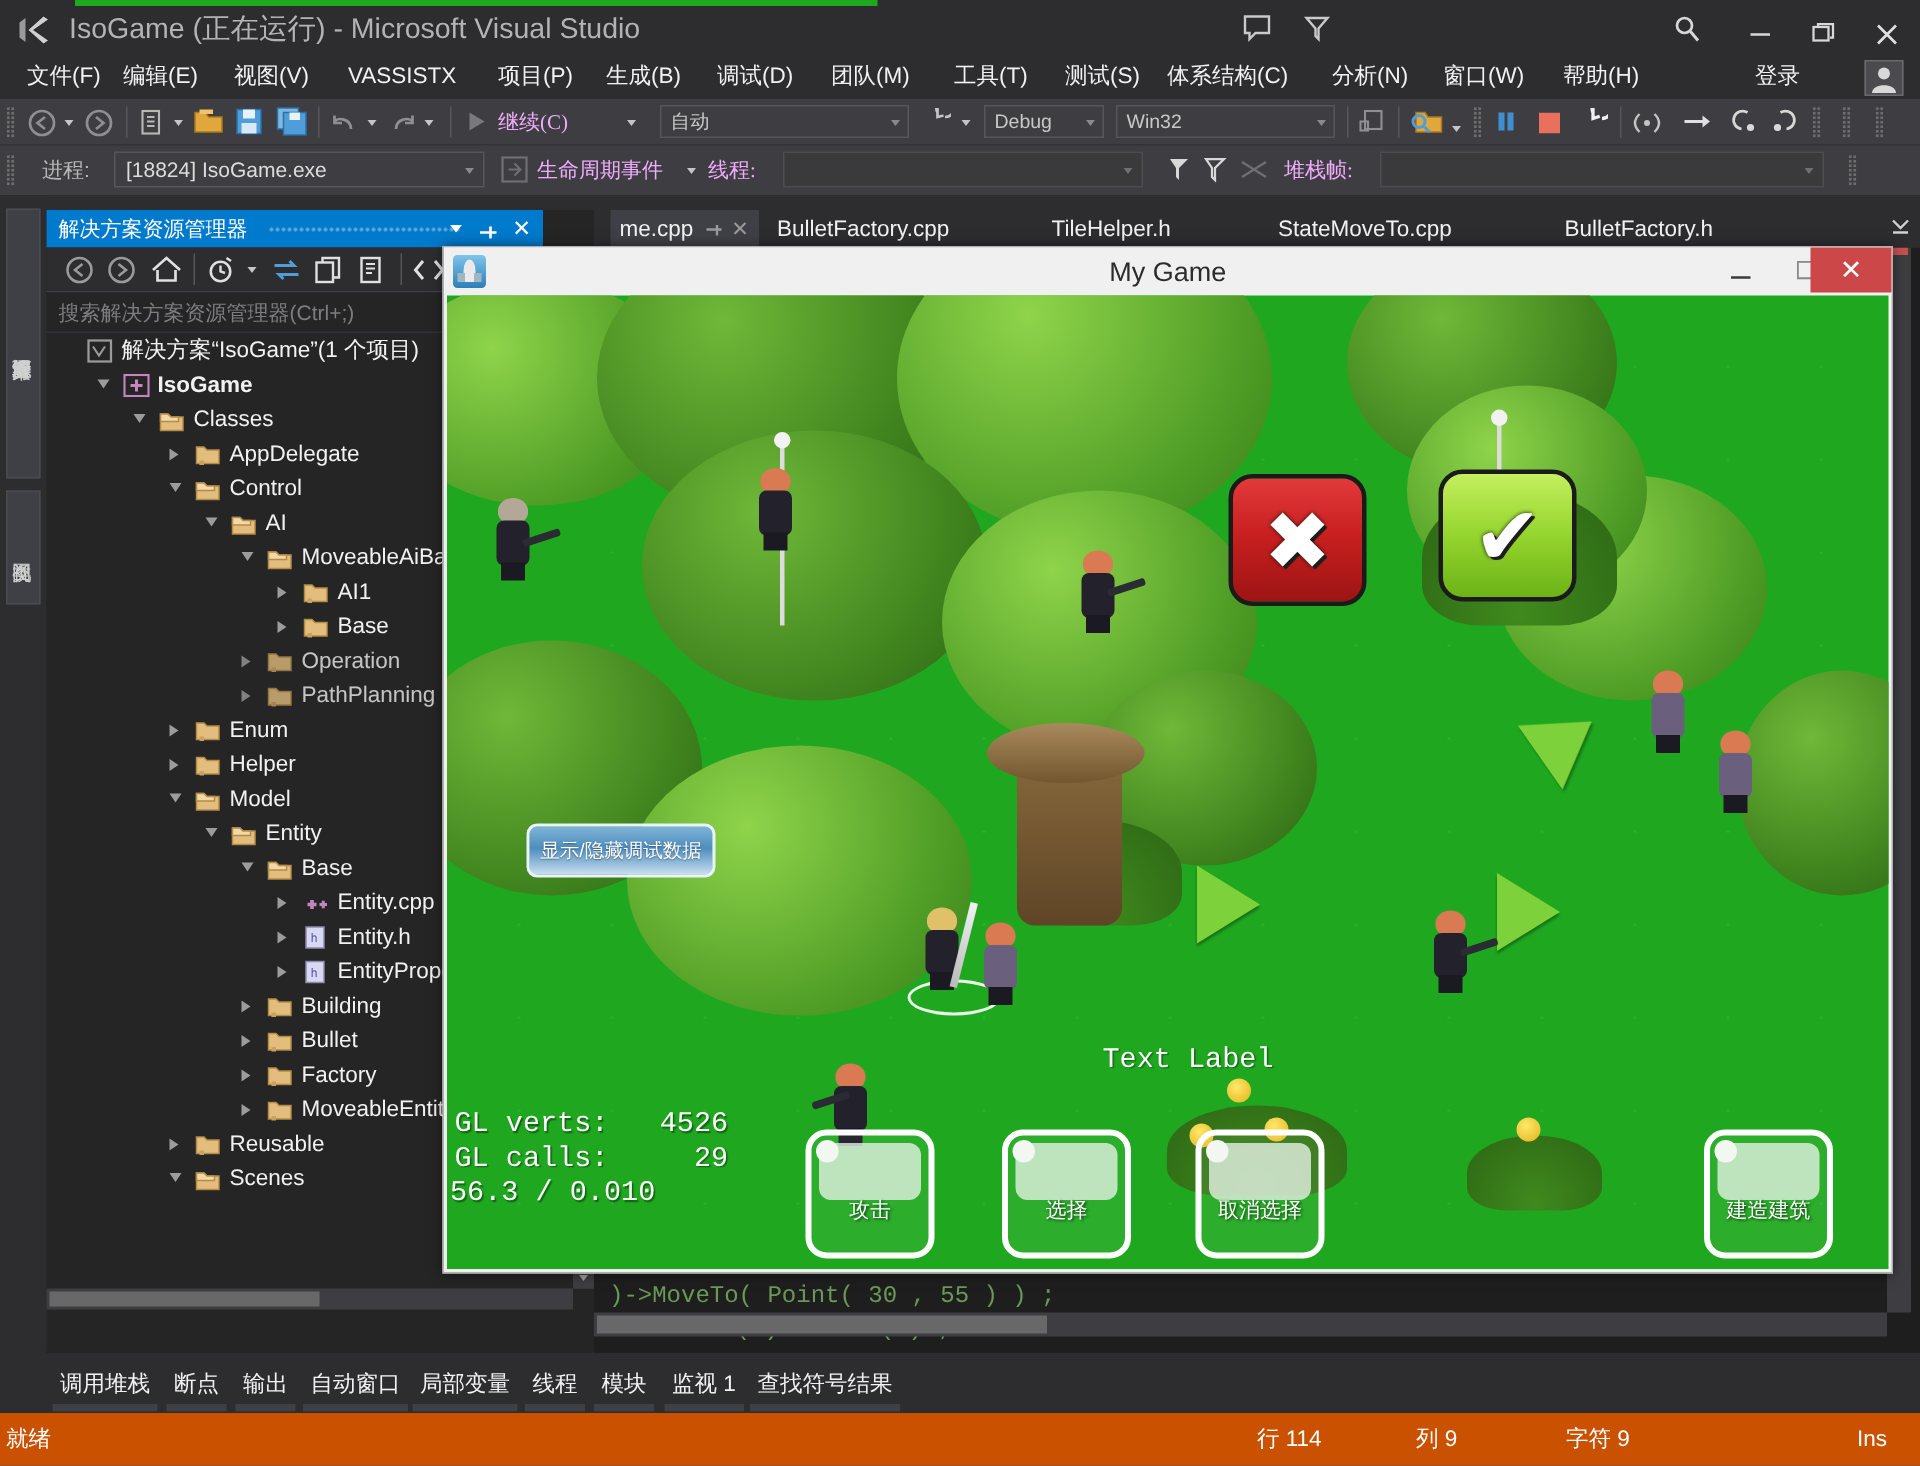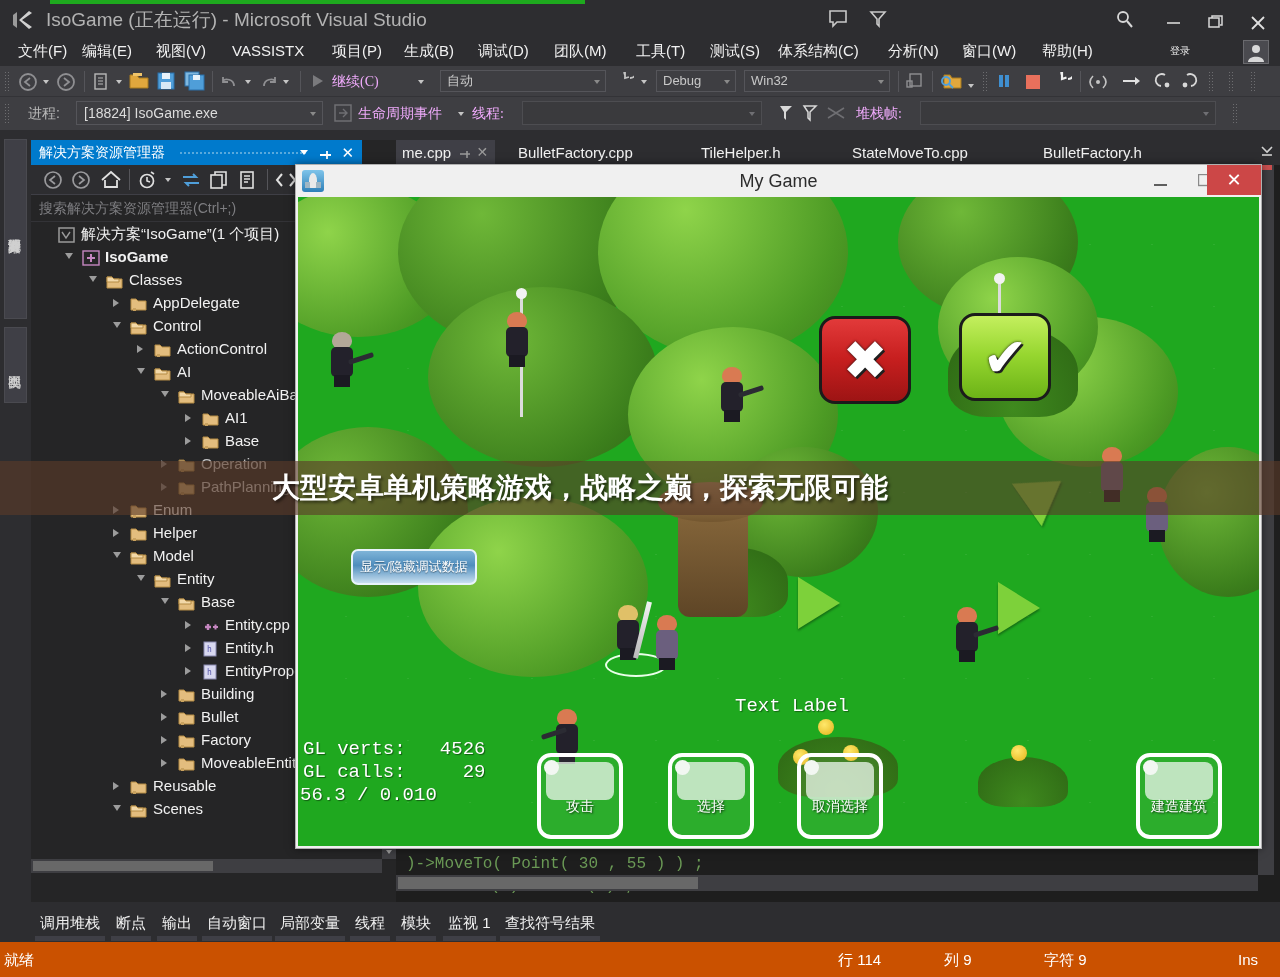--- a/index.html
+++ b/index.html
@@ -59,21 +59,21 @@
     position: absolute; left: 0; top: 36px; width: 1280px; height: 30px;
     background: #2d2d30;
   }
   .menu-item {
     position: absolute; top: 0; height: 30px; line-height: 30px;
     color: #f1f1f1; font-size: 15px; white-space: nowrap;
     cursor: pointer; padding: 0 4px;
   }
   .signin {
     position: absolute; left: 1170px; top: 0; height: 30px; line-height: 30px;
-    color: #f1f1f1; font-size: 10px; cursor: pointer;
+    color: #f1f1f1; font-size: 15px; cursor: pointer;
   }
   .avatar-box {
     position: absolute; left: 1243px; top: 4px; width: 26px; height: 24px;
     background: #4a4a4f; border: 1px solid #6a6a6e; cursor: pointer;
   }
 
   
   .toolbar1 {
     position: absolute; left: 0; top: 66px; width: 1280px; height: 31px;
     background: #3e3e42; border-bottom: 1px solid #333337;
@@ -244,21 +244,21 @@
   
   .doctabs {
     position: absolute; left: 396px; top: 140px; width: 884px; height: 25px;
     background: #2d2d30;
   }
   .doctab {
     position: absolute; top: 0; height: 25px; line-height: 25px;
     color: #f1f1f1; font-size: 15px; white-space: nowrap; cursor: pointer;
     padding: 0 6px;
   }
-  .doctab.active { background: #3f3f46; }
+  .doctab.active { background: #3f3f46; margin-left: 11px; }
   .doctab .pin2 { position: absolute; right: 24px; top: 4px; cursor: pointer; }
   .doctab .x2 {
     position: absolute; right: 7px; top: 0; color: #9a9a9a; font-size: 14px;
     cursor: pointer;
   }
   .doctabs-overflow {
     position: absolute; right: 6px; top: 3px; cursor: pointer;
     color: #d0d0d0; font-size: 13px;
   }
 
@@ -870,28 +870,20 @@
             </svg></span>
           <span class="lbl" style="left: 122px;">AppDelegate</span>
         </div>
         <div class="tnode">
           <span class="exp open" style="left: 82px;"></span>
           <span class="ico" style="left: 99px;"><svg width="17" height="15" viewBox="0 0 17 15">
               <path d="M1 3 H6 L8 5 H16 V14 H1 Z" fill="#e3bd7e" stroke="#b58c45"></path>
               <path d="M1 3 H6 L8 5 H13 V8 H1 Z" fill="#f2d8a8" stroke="#b58c45"></path>
             </svg></span>
           <span class="lbl" style="left: 122px;">Control</span>
-        </div>
-        <div class="tnode">
-          <span class="exp closed" style="left: 106px;"></span>
-          <span class="ico" style="left: 123px;"><svg width="17" height="15" viewBox="0 0 17 15">
-              <path d="M1 2 H6 L8 4 H16 V13 H1 Z" fill="#e3bd7e" stroke="#b58c45"></path>
-              <path d="M3 11 H6 V14 H3 Z" fill="#c9a25f"></path>
-            </svg></span>
-          <span class="lbl" style="left: 146px;">ActionControl</span>
         </div>
         <div class="tnode">
           <span class="exp open" style="left: 106px;"></span>
           <span class="ico" style="left: 123px;"><svg width="17" height="15" viewBox="0 0 17 15">
               <path d="M1 3 H6 L8 5 H16 V14 H1 Z" fill="#e3bd7e" stroke="#b58c45"></path>
               <path d="M1 3 H6 L8 5 H13 V8 H1 Z" fill="#f2d8a8" stroke="#b58c45"></path>
             </svg></span>
           <span class="lbl" style="left: 146px;">AI</span>
         </div>
         <div class="tnode">
@@ -1212,23 +1204,20 @@
           </div>
           <div class="gbtn" style="left: 838px; top: 556px;">
             <div class="slot"></div>
             <div class="dot"></div>
             <div class="glbl">建造建筑</div>
           </div>
         </div>
     </div>
   </div>
 
-  <div class="banner">
-    <div class="banner-text">大型安卓单机策略游戏，战略之巅，探索无限可能</div>
-  </div>
 
   <div class="botdock" id="botdock">
       <div class="bottab" style="left: 35px;">调用堆栈</div>
       <div class="bottab-ul" style="left: 35px; width: 70px;"></div>
       <div class="bottab" style="left: 111px;">断点</div>
       <div class="bottab-ul" style="left: 111px; width: 40px;"></div>
       <div class="bottab" style="left: 157px;">输出</div>
       <div class="bottab-ul" style="left: 157px; width: 40px;"></div>
       <div class="bottab" style="left: 202px;">自动窗口</div>
       <div class="bottab-ul" style="left: 202px; width: 70px;"></div>

